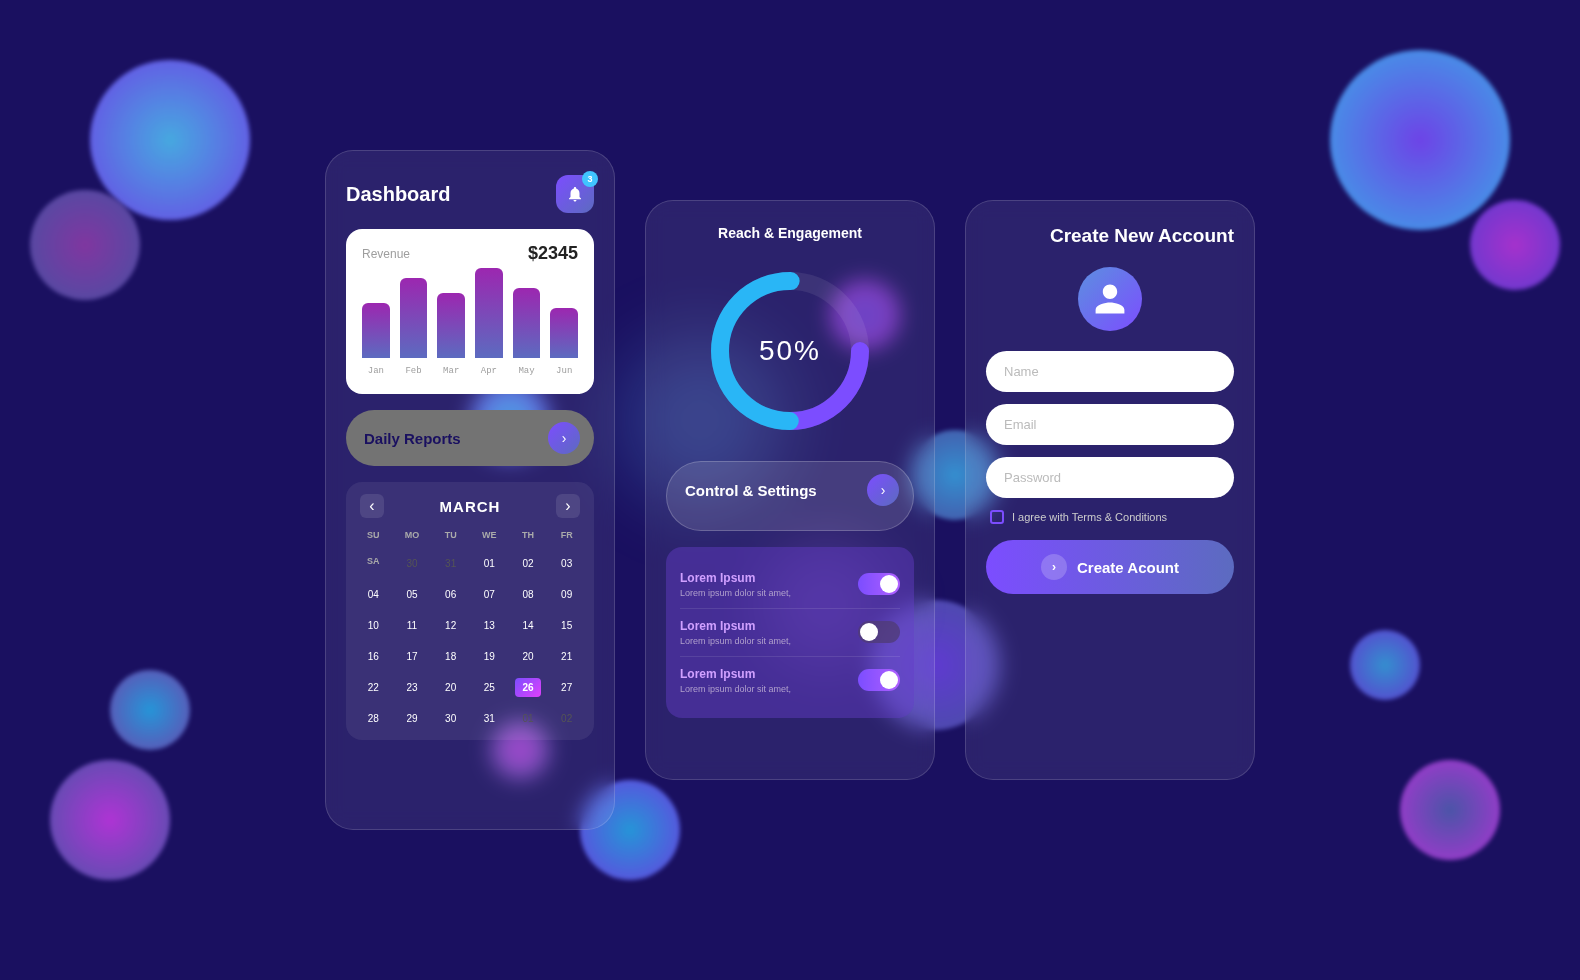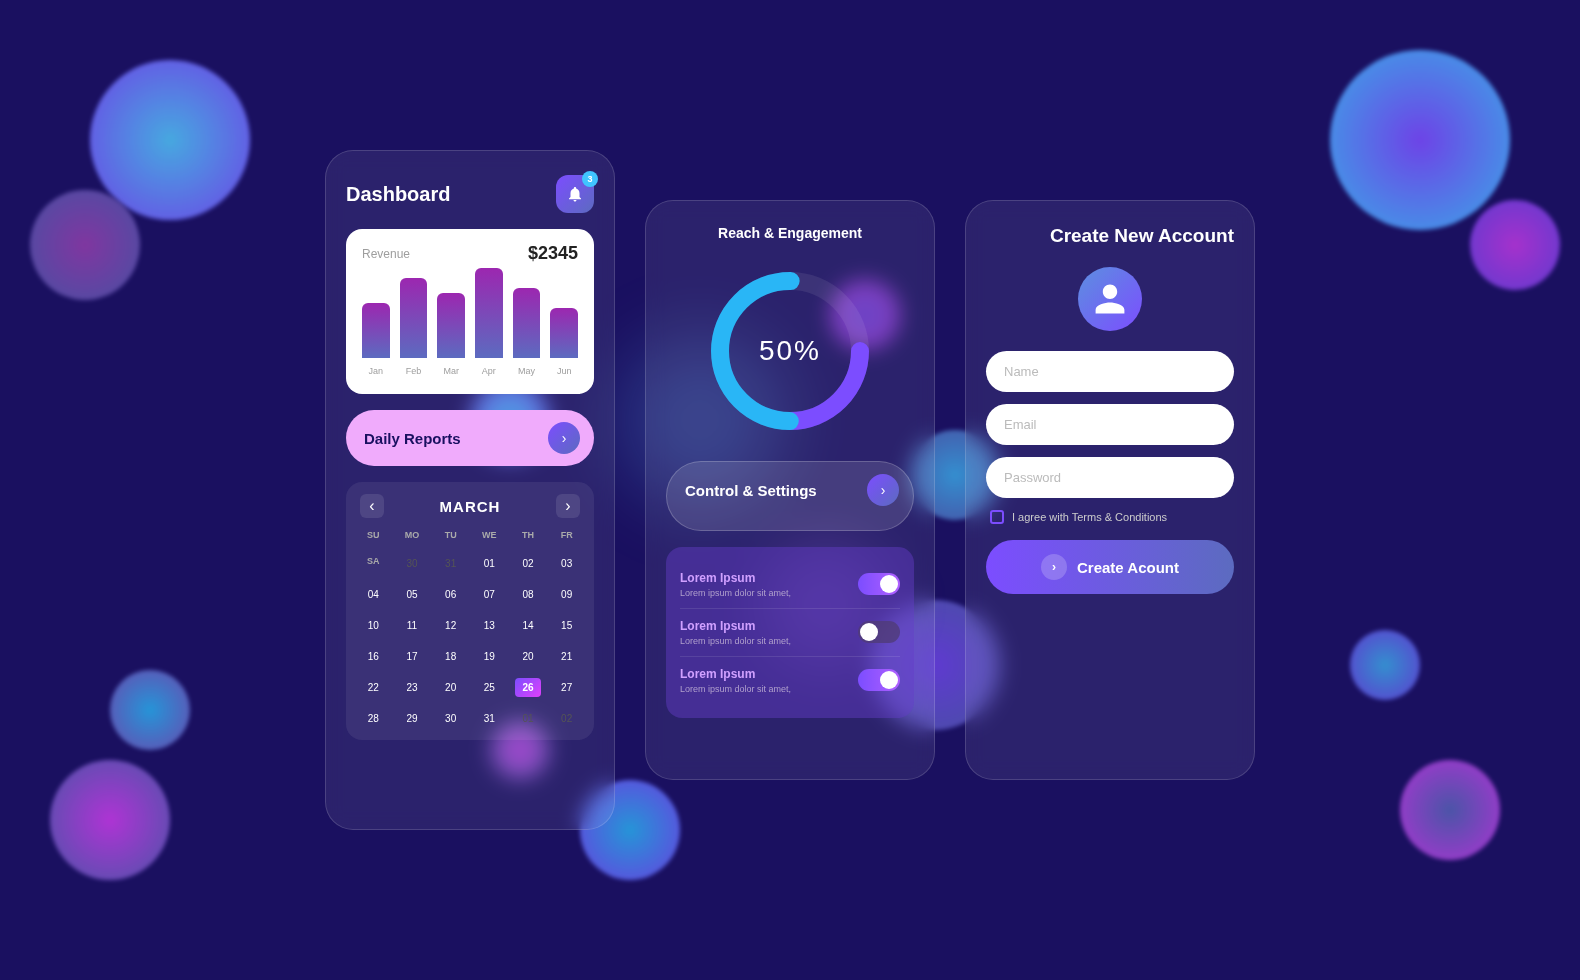--- a/index.html
+++ b/index.html
@@ -133,25 +133,26 @@
     }
     .bar {
       width: 100%;
       border-radius: 6px 6px 0 0;
       background: linear-gradient(180deg, #9c27b0, #5c6bc0);
     }
     .bar-label {
       font-size: 9px;
       color: #9e9e9e;
       margin-top: 8px;
+      font-family: Liberation Mono, monospace;
     }
 
     
     .action-btn {
-      background: #f0abfc;
+      background: #737373;
       border-radius: 50px;
       display: flex;
       align-items: center;
       justify-content: space-between;
       padding: 12px 14px 12px 18px;
       margin-bottom: 16px;
       cursor: pointer;
     }
     .action-btn-label {
       color: #1a1060;

